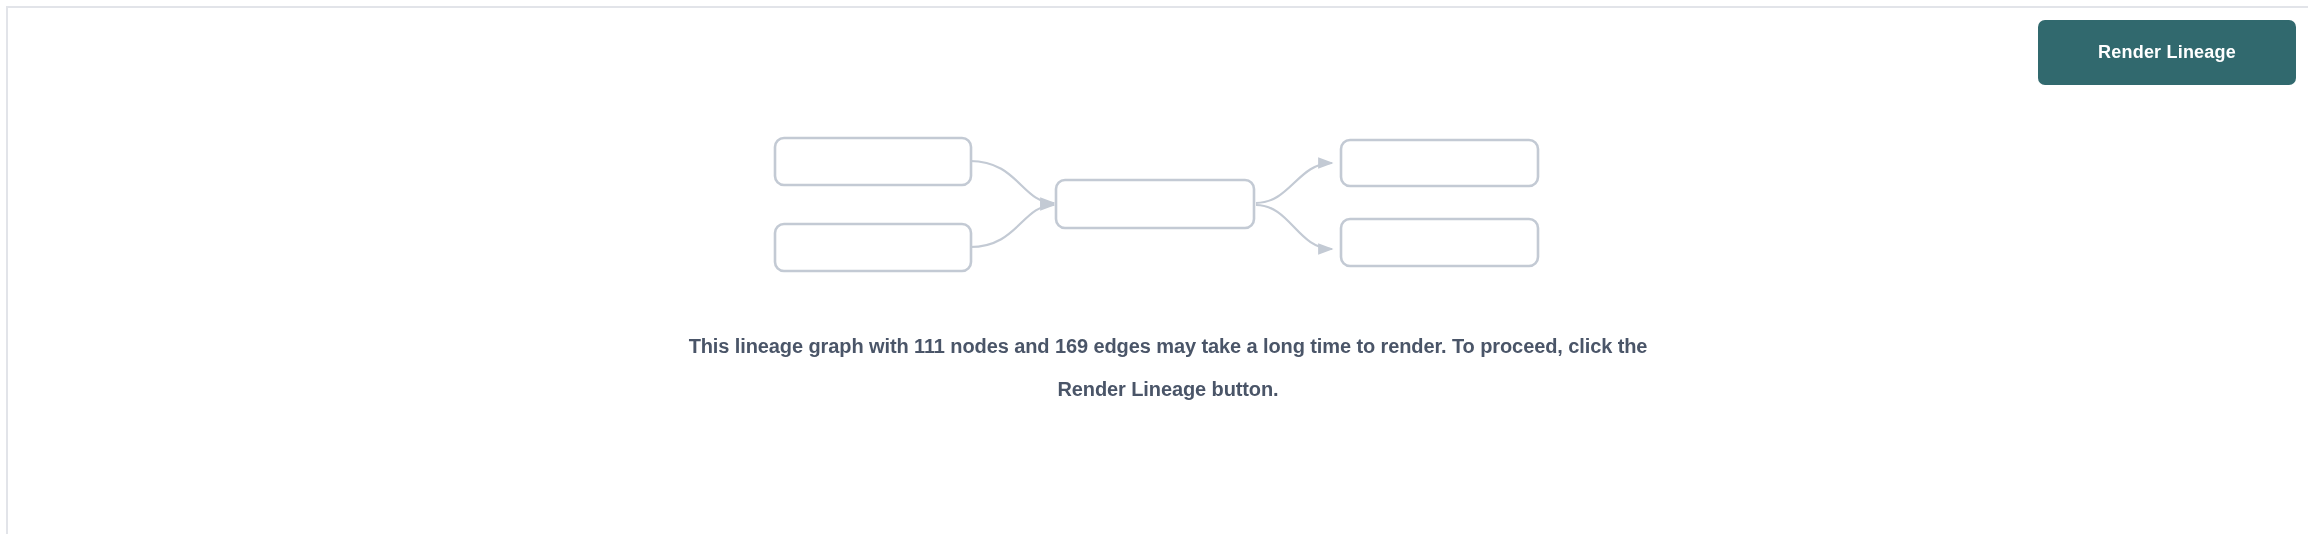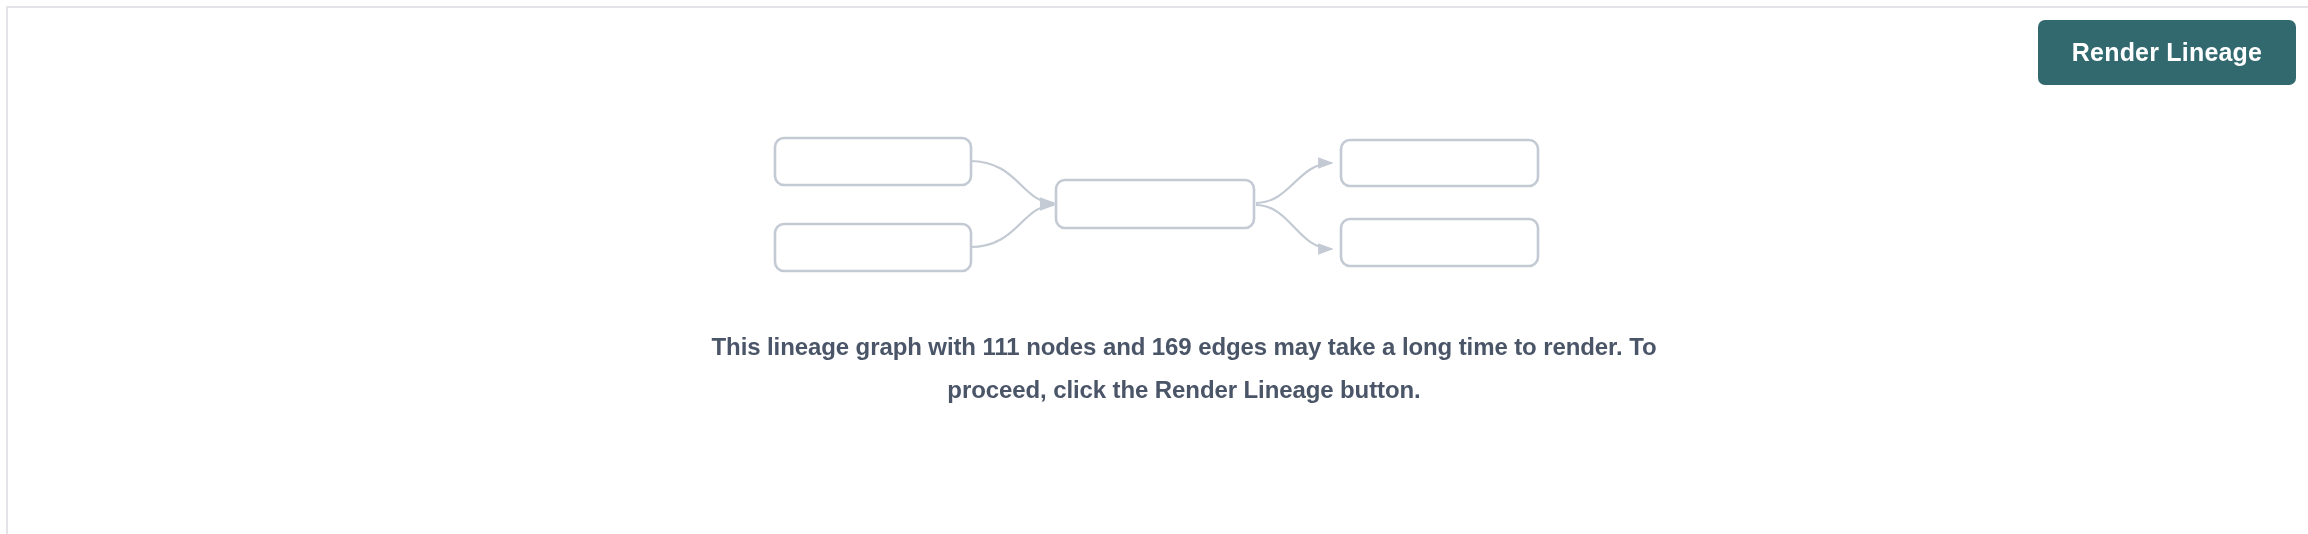--- a/index.html
+++ b/index.html
@@ -42,21 +42,21 @@
     position: absolute;
     left: 2038px;
     top: 20px;
     width: 258px;
     height: 65px;
     background: #31696e;
     color: #ffffff;
     border: none;
     border-radius: 7px;
     font-family: "Liberation Sans", sans-serif;
-    font-size: 25px;
+    font-size: 18px;
     font-weight: bold;
     letter-spacing: 0.2px;
     line-height: 65px;
     text-align: center;
     cursor: pointer;
     padding: 0;
     white-space: nowrap;
   }
 
   
@@ -81,27 +81,27 @@
   .ph-edge {
     fill: none;
     stroke: #c3cad4;
     stroke-width: 2.2;
   }
   .ph-arrowhead { fill: #c3cad4; }
 
   
   .message {
     position: absolute;
-    left: 684px;
+    left: 668px;
     top: 325px;
     width: 1000px;
     text-align: center;
     color: #4a5568;
     font-family: "Liberation Sans", sans-serif;
-    font-size: 24px;
+    font-size: 20px;
     font-weight: bold;
     line-height: 43px;
     letter-spacing: -0.1px;
   }
 </style>
 </head>
 <body>
 
 <div id="app">
 

